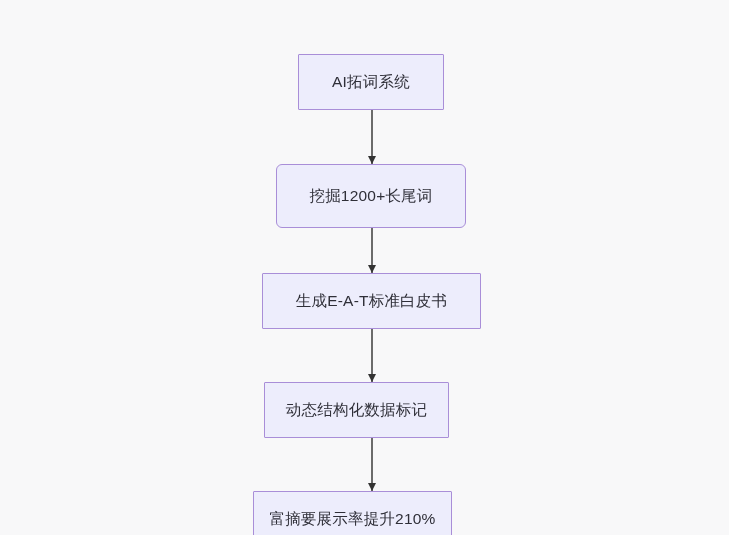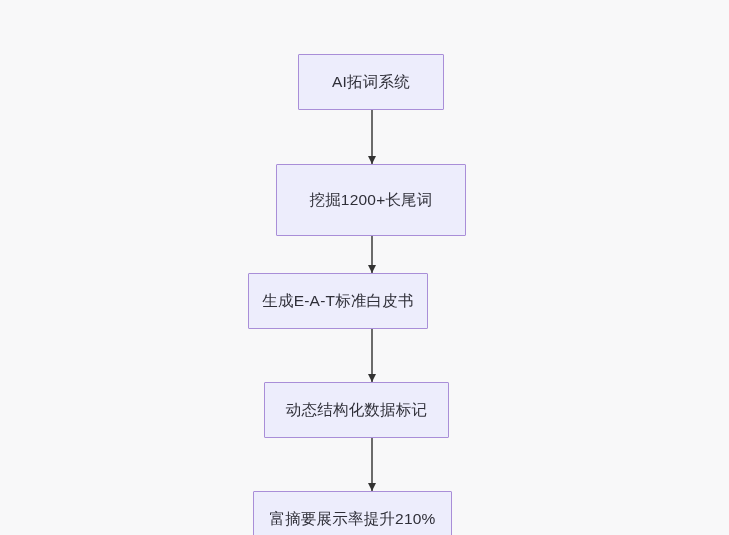--- a/index.html
+++ b/index.html
@@ -83,25 +83,25 @@
 
   <div class="edge" style="left:371px; top:398px; width:2px; height:53px;">
     <div class="edge-line" style="height:53px;"></div>
     <div class="edge-head" style="top:45px;"></div>
   </div>
 
   <div class="node" style="left:298px; top:14px; width:146px; height:56px;">
     <span class="node-label">AI拓词系统</span>
   </div>
 
-  <div class="node" style="left:276px; top:124px; width:190px; height:72px;">
+  <div class="node" style="left:276px; top:124px; width:190px; height:64px;border-radius:6px;">
     <span class="node-label">挖掘1200+长尾词</span>
   </div>
 
-  <div class="node" style="left:248px; top:233px; width:180px; height:56px;">
+  <div class="node" style="left:262px; top:233px; width:219px; height:56px;">
     <span class="node-label">生成E-A-T标准白皮书</span>
   </div>
 
   <div class="node" style="left:264px; top:342px; width:185px; height:56px;">
     <span class="node-label">动态结构化数据标记</span>
   </div>
 
   <div class="node" style="left:253px; top:451px; width:199px; height:56px;">
     <span class="node-label">富摘要展示率提升210%</span>
   </div>

